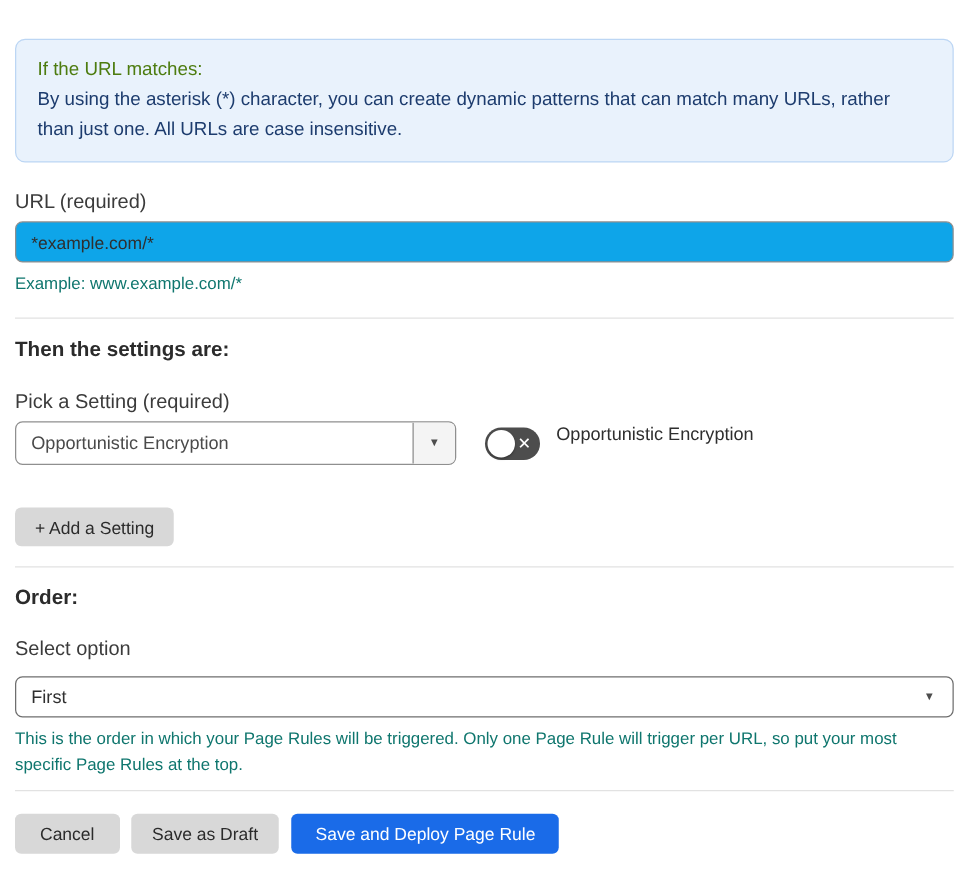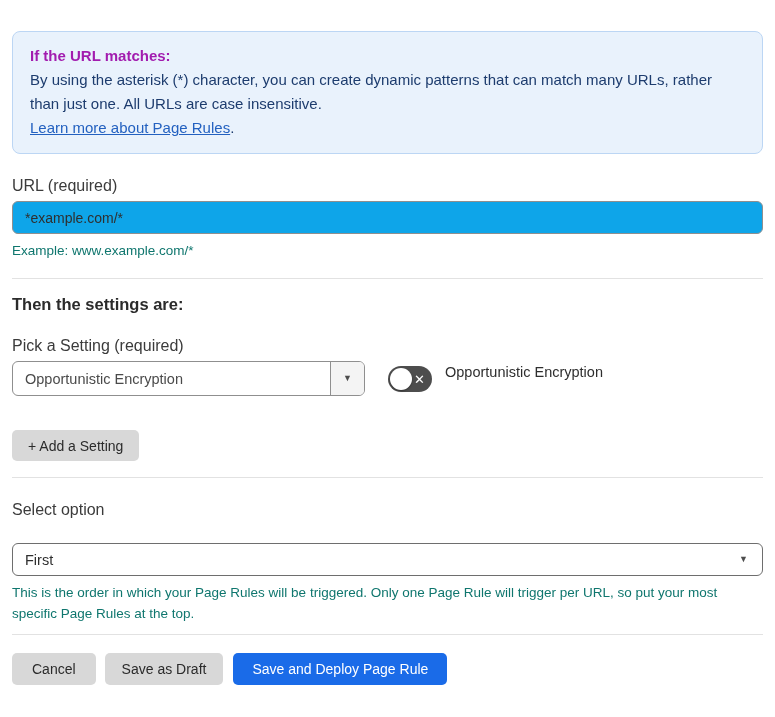--- a/index.html
+++ b/index.html
@@ -23,21 +23,21 @@
   .info-box {
     margin-top: 20px;
     background: #e9f2fc;
     border: 1px solid #bcd6f4;
     border-radius: 8px;
     padding: 12px 17px 13px 17px;
     color: #1d3c6e;
     font-size: 15px;
     line-height: 24px;
   }
-  .info-box .info-heading { font-weight: bold; color: #a21caf; }
+  .info-box .info-heading { font-weight: normal; color: #4d7c0f; }
   .info-box a.info-link {
     color: #2361c0;
     text-decoration: underline;
     cursor: pointer;
   }
   .info-box .info-link-suffix { color: #1d3c6e; }
 
   .field-label {
     font-size: 16px;
     color: #3b3b3b;
@@ -174,21 +174,21 @@
   }
   .add-setting-btn {
     margin-top: 34px;
     padding: 0 16px;
     height: 31px;
   }
   .order-heading { margin-top: 15px; }
   .order-label { margin-top: 23px; }
 
   .select-box {
-    margin-top: 24px;
+    margin-top: 12px;
     width: 751px;
     height: 33px;
     border: 1px solid #6e6e6e;
     border-radius: 6px;
     background: #ffffff;
     display: flex;
     align-items: center;
     justify-content: space-between;
     padding: 0 14px 0 12px;
     font-size: 14.5px;
@@ -216,21 +216,20 @@
 </style>
 </head>
 <body>
 
 <div class="page">
 
 
   <div class="info-box">
     <div class="info-heading">If the URL matches:</div>
     <div class="info-body">By using the asterisk (*) character, you can create dynamic patterns that can match many URLs, rather than just one. All URLs are case insensitive.</div>
-    <div class="info-link-line"><a class="info-link">Learn more about Page Rules</a><span class="info-link-suffix">.</span></div>
   </div>
 
   <div class="field-label url-label">URL (required)</div>
   <input class="text-input" type="text" value="*example.com/*" style="">
   <div class="helper-text">Example: www.example.com/*</div>
 
   <hr class="divider divider-1">
 
   <h2 class="section-heading settings-heading">Then the settings are:</h2>
 
@@ -247,20 +246,21 @@
       <span class="toggle-knob"></span>
       <span class="toggle-x">✕</span>
     </div>
     <div class="toggle-label">Opportunistic Encryption</div>
   </div>
 
   <button class="btn btn-gray add-setting-btn">+ Add a Setting</button>
 
   <hr class="divider divider-2">
 
+  <h2 class="section-heading order-heading">Order:</h2>
 
   <div class="field-label order-label">Select option</div>
 
   <div class="select-box">
     <span>First</span>
     <span class="caret">▼</span>
   </div>
 
   <div class="helper-text order-helper">This is the order in which your Page Rules will be triggered. Only one Page Rule will trigger per URL, so put your most specific Page Rules at the top.</div>
 

